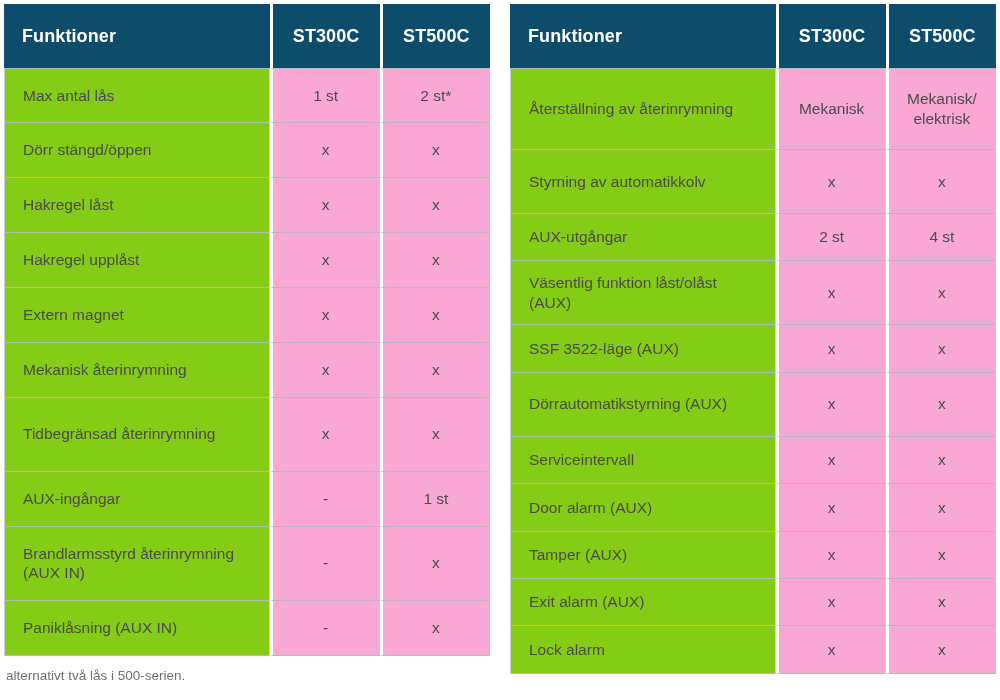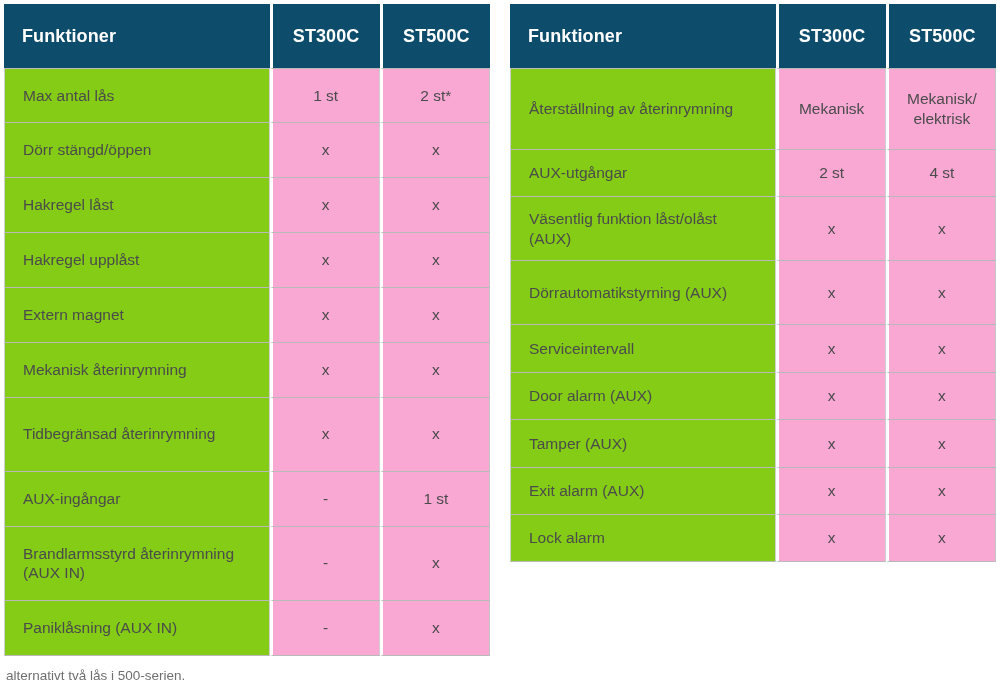--- a/index.html
+++ b/index.html
@@ -191,30 +191,40 @@
             <th class="h-col">ST300C</th>
             <th class="h-col">ST500C</th>
           </tr>
         </thead>
         <tbody id="right-body">
             <tr style="height: 82px;">
               <td class="c-feature">Återställning av återinrymning</td>
               <td class="c-val">Mekanisk</td>
               <td class="c-val last">Mekanisk/ elektrisk</td>
             </tr>
+            <tr style="height: 64.02px;">
+              <td class="c-feature">Styrning av automatikkolv</td>
+              <td class="c-val">x</td>
+              <td class="c-val last">x</td>
+            </tr>
             <tr style="height: 47.42px; margin-left: 32px;">
               <td class="c-feature">AUX-utgångar</td>
               <td class="c-val">2 st</td>
               <td class="c-val last">4 st</td>
             </tr>
             <tr style="height: 64.02px;">
               <td class="c-feature">Väsentlig funktion låst/olåst (AUX)</td>
               <td class="c-val">x</td>
               <td class="c-val last">x</td>
             </tr>
+            <tr style="height: 47.42px;">
+              <td class="c-feature">SSF 3522-läge (AUX)</td>
+              <td class="c-val">x</td>
+              <td class="c-val last">x</td>
+            </tr>
             <tr style="height: 64.02px;">
               <td class="c-feature">Dörrautomatikstyrning (AUX)</td>
               <td class="c-val">x</td>
               <td class="c-val last">x</td>
             </tr>
             <tr style="height: 47.42px;">
               <td class="c-feature">Serviceintervall</td>
               <td class="c-val">x</td>
               <td class="c-val last">x</td>
             </tr>

